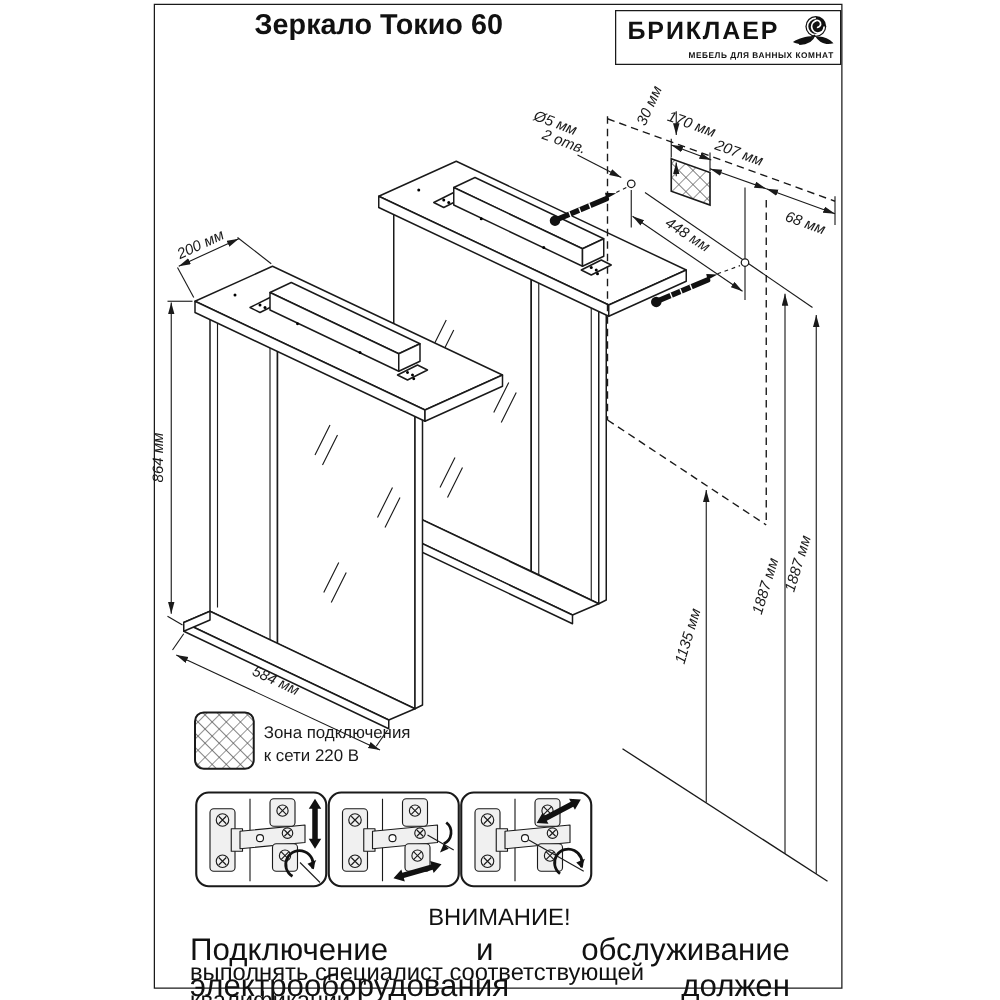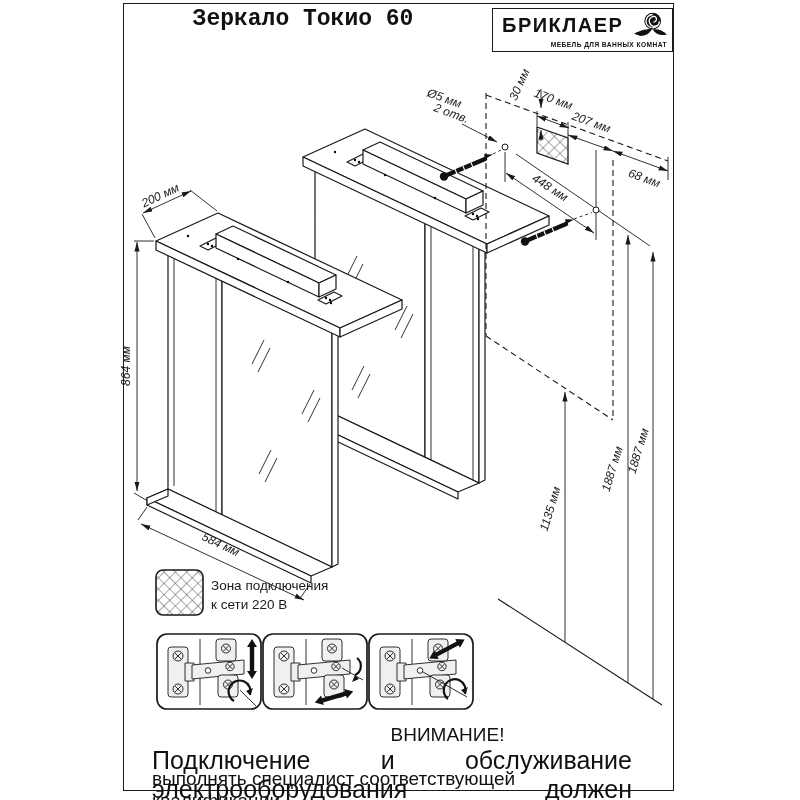--- a/index.html
+++ b/index.html
@@ -1,24 +1,24 @@
 <!DOCTYPE html>
 <html><head>
 <meta charset="utf-8">
 <style>
   html,body{margin:0;padding:0;}
   body{width:800px;height:800px;position:relative;background:#fff;font-family:"Liberation Sans",sans-serif;overflow:hidden;}
   .frame{position:absolute;left:123px;top:3px;width:551px;height:788px;border:1.6px solid #1a1a1a;box-sizing:border-box;}
-  .title{position:absolute;left:143px;top:6px;width:320px;text-align:center;font-family:Liberation Mono, monospace;font-weight:bold;font-size:23px;line-height:27px;color:#111;}
+  .title{position:absolute;left:143px;top:6px;width:320px;text-align:center;font-family:Liberation Sans, sans-serif;font-weight:bold;font-size:23px;line-height:27px;color:#111;}
   .logo-box{position:absolute;left:492px;top:8px;width:181px;height:44px;border:1.5px solid #1a1a1a;box-sizing:border-box;padding-left:29px;}
   .brand{position:absolute;left:9px;top:5px;font-size:20px;font-weight:bold;letter-spacing:1.5px;color:#111;}
   .rose{position:absolute;right:1px;top:1px;width:40px;height:34px;}
   .tagline{position:absolute;right:5px;bottom:3px;font-size:6.6px;font-weight:bold;letter-spacing:0.45px;color:#111;white-space:nowrap;}
   svg.draw{position:absolute;left:0;top:0;width:800px;height:800px;}
-  .warn-head{position:absolute;left:123px;top:724px;width:553px;text-align:center;font-size:19px;color:#111;margin-left:48px;}
+  .warn-head{position:absolute;left:123px;top:724px;width:553px;text-align:center;font-size:19px;color:#111;}
   .warn-l1{position:absolute;left:152px;top:746px;width:480px;font-size:25px;color:#111;text-align:justify;text-align-last:justify;}
   .warn-l2{position:absolute;left:152px;top:768px;width:480px;font-size:19px;color:#111;}
   text{font-family:"Liberation Sans",sans-serif;fill:#1a1a1a;}
   .dim{font-size:12px;font-style:italic;}
   .leg{font-size:13.5px;font-style:normal;}
   .ln{stroke:#1a1a1a;stroke-width:1.1;fill:none;}
   .thin{stroke:#1a1a1a;stroke-width:0.9;fill:none;}
   .dash{stroke:#1a1a1a;stroke-width:1.1;fill:none;stroke-dasharray:6 4;}
   .wf{fill:#ffffff;stroke:#1a1a1a;stroke-width:1.2;stroke-linejoin:round;}
   .mf{fill:#f0f0f0;stroke:#1a1a1a;stroke-width:0.9;stroke-linejoin:round;}

